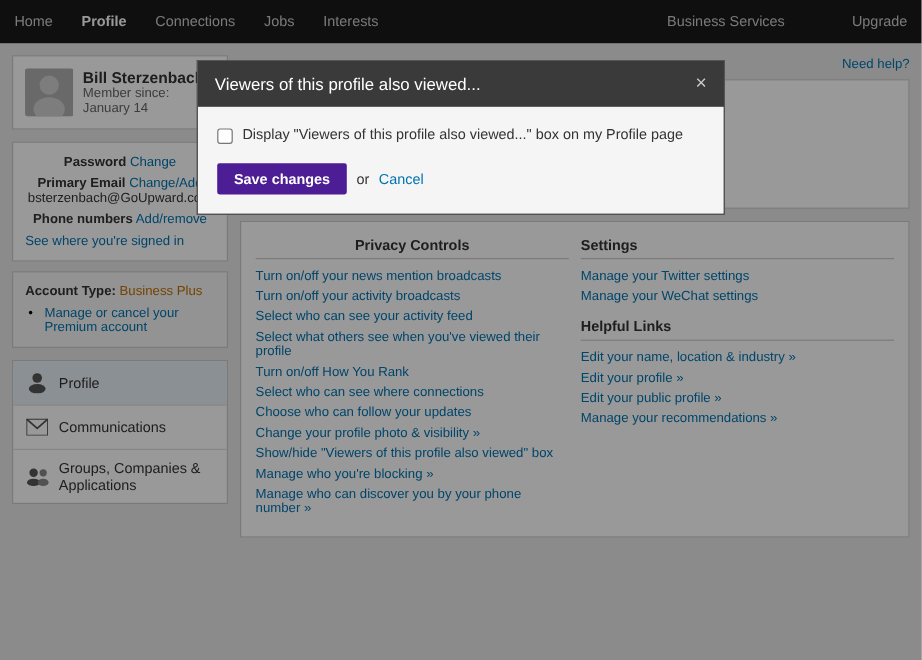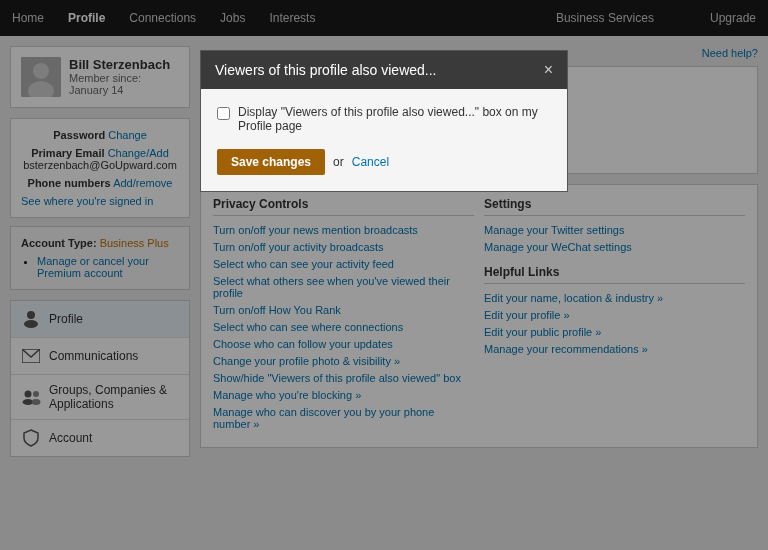--- a/index.html
+++ b/index.html
@@ -51,30 +51,30 @@
 
     .upgrade-section { background: #fff; border: 1px solid #ccc; padding: 12px; margin-bottom: 10px; }
     .upgrade-title { font-size: 13px; font-weight: bold; color: #333; margin-bottom: 6px; }
     .upgrade-list { list-style: disc; padding-left: 20px; margin-bottom: 10px; }
     .upgrade-list li { font-size: 11px; color: #333; margin-bottom: 3px; }
     .upgrade-btn { background: #f0a500; color: #fff; border: none; padding: 5px 16px; font-size: 12px; font-weight: bold; cursor: pointer; border-radius: 2px; }
     .privacy-link { display: block; color: #0073b1; font-size: 11px; margin-bottom: 5px; cursor: pointer; }
 
     
     .modal-overlay { position: absolute; top: 0; left: 0; width: 100%; height: 100%; background: rgba(0,0,0,0.4); z-index: 100; display: flex; align-items: flex-start; justify-content: center; }
-    .modal { background: #3a3a3a; border: 1px solid #555; width: 368px; margin-top: 50px; position: relative; }
+    .modal { background: #3a3a3a; border: 1px solid #555; width: 440px; margin-top: 50px; position: relative; }
     .modal-header { display: flex; justify-content: space-between; align-items: center; padding: 10px 14px; background: #3a3a3a; }
     .modal-title { color: #fff; font-size: 14px; }
     .modal-close { color: #ccc; cursor: pointer; font-size: 16px; background: none; border: none; }
     .modal-body { background: #f5f5f5; padding: 16px; }
     .modal-checkbox-row { display: flex; align-items: flex-start; gap: 8px; margin-bottom: 16px; }
     .modal-checkbox-row input[type=checkbox] { margin-top: 2px; flex-shrink: 0; }
     .modal-checkbox-label { font-size: 12px; color: #333; }
     .modal-actions { display: flex; align-items: center; gap: 8px; }
-    .save-btn { background: #a16207; color: #fff; border: none; padding: 6px 14px; font-size: 12px; cursor: pointer; border-radius: 2px; font-weight: bold; }
+    .save-btn { background: #4c1d95; color: #fff; border: none; padding: 6px 14px; font-size: 12px; cursor: pointer; border-radius: 2px; font-weight: bold; }
     .or-text { font-size: 12px; color: #333; }
     .cancel-link { color: #0073b1; font-size: 12px; cursor: pointer; }
 
     
     .signed-in-link { color: #0073b1; font-size: 11px; cursor: pointer; margin-top: 6px; display: block; }
   </style>
 </head>
 <body>
 
 <nav class="top-nav">
@@ -167,28 +167,20 @@
         <div class="nav-icon">
           <svg width="20" height="16" viewBox="0 0 20 16">
               <circle cx="7" cy="5" r="3.5" fill="#555"></circle>
               <ellipse cx="7" cy="13" rx="5.5" ry="3" fill="#555"></ellipse>
               <circle cx="15" cy="5" r="3" fill="#888"></circle>
               <ellipse cx="15" cy="13" rx="4.5" ry="3" fill="#888"></ellipse>
             </svg>
         </div>
         <span class="nav-label">Groups, Companies &amp; Applications</span>
       </div>
-      <div class="sidebar-nav-item">
-        <div class="nav-icon">
-          <svg width="16" height="18" viewBox="0 0 16 18">
-              <path d="M8 1 L15 4 L15 9 Q15 14 8 17 Q1 14 1 9 L1 4 Z" fill="none" stroke="#555" stroke-width="1.5"></path>
-            </svg>
-        </div>
-        <span class="nav-label">Account</span>
-      </div>
     </div>
   </div>
 
   <div class="right-panel">
 
     <div class="need-help">
       <a class="account-link">Need help?</a>
     </div>
 
     <div class="upgrade-section">
@@ -196,21 +188,21 @@
       <ul class="upgrade-list">
         <li>More communication options</li>
         <li>Enhanced search tools</li>
       </ul>
       <button class="upgrade-btn">Upgrade</button>
     </div>
 
     <div style="background:#fff;border:1px solid #ccc;padding:12px;display:grid;grid-template-columns:1fr 1fr;gap:10px;">
 
       <div>
-        <h3 style="font-size:12px;font-weight:bold;color:#333;margin-bottom:8px;border-bottom:1px solid #ccc;padding-bottom:4px;">Privacy Controls</h3>
+        <h3 style="font-size:12px;font-weight:bold;color:#333;margin-bottom:8px;border-bottom:1px solid #ccc;padding-bottom:4px;text-align:center;">Privacy Controls</h3>
         <a class="privacy-link">Turn on/off your news mention broadcasts</a>
         <a class="privacy-link">Turn on/off your activity broadcasts</a>
         <a class="privacy-link">Select who can see your activity feed</a>
         <a class="privacy-link">Select what others see when you've viewed their profile</a>
         <a class="privacy-link">Turn on/off How You Rank</a>
         <a class="privacy-link">Select who can see where connections</a>
         <a class="privacy-link">Choose who can follow your updates</a>
         <a class="privacy-link">Change your profile photo &amp; visibility »</a>
         <a class="privacy-link">Show/hide "Viewers of this profile also viewed" box</a>
         <a class="privacy-link">Manage who you're blocking »</a>

